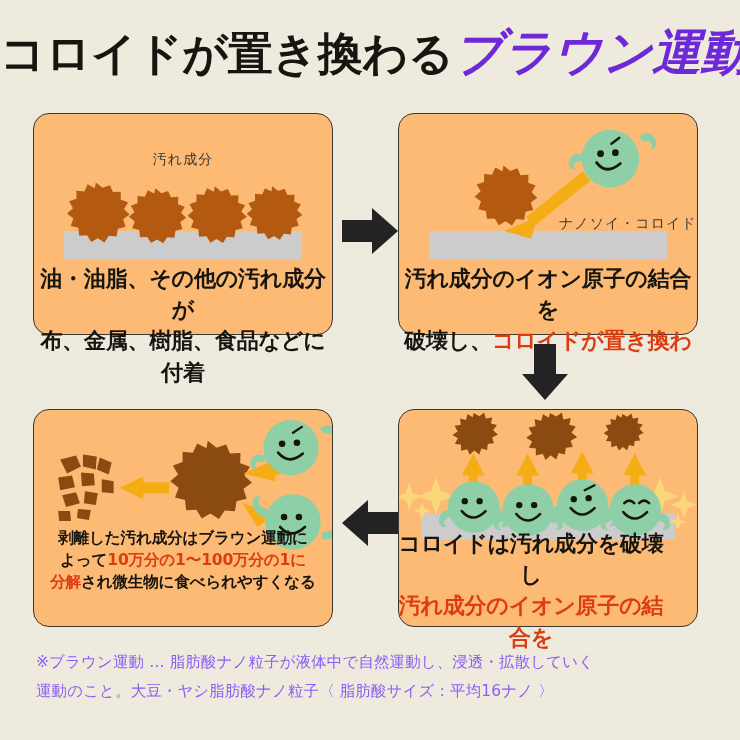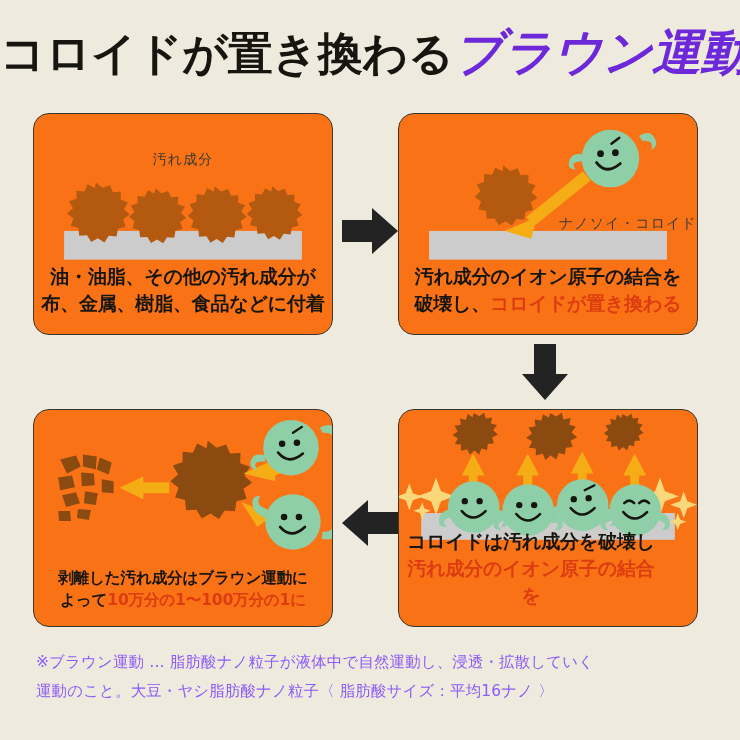--- a/index.html
+++ b/index.html
@@ -18,46 +18,46 @@
     font-size:45px;line-height:1.0;
     font-weight:bold;letter-spacing:-0.5px;
     color:#17150f;white-space:nowrap;
   }
   .title .accent{color:#6d28d9;font-size:49px;font-style:italic;}
   .title .bang{color:#dd3c10;font-size:49px;font-style:italic;}
 
   
   .panel{
     position:absolute;
-    background:#f97316;
+    background:#fdba74;
     border:1.6px solid #3b3833;
     border-radius:16px;
     box-sizing:border-box;
     overflow:hidden;
   }
   #panel1{left:33px;top:113px;width:300px;height:222px;}
   #panel2{left:398px;top:113px;width:300px;height:222px;padding-left:15px;}
   #panel3{left:398px;top:409px;width:300px;height:218px;}
   #panel4{left:33px;top:409px;width:300px;height:218px;}
 
   .scene{position:absolute;left:0;top:0;width:100%;height:100%;}
 
   
   .caption{
     position:absolute;left:0;width:100%;
     text-align:center;
-    font-size:19px;line-height:1.42;
+    font-size:22px;line-height:1.42;
     font-weight:bold;color:#17150f;
     letter-spacing:-0.2px;
   }
   .caption .r{color:#dd3c10;}
   #cap1{top:263px;}
   #cap2{top:263px;}
   #cap3{top:528px;}
-  #cap4{top:528px;font-size:15.6px;line-height:1.40;margin-top:40px;}
+  #cap4{top:528px;font-size:15.6px;line-height:1.40;}
 
   
   .smalllabel{
     position:absolute;
     font-size:14px;color:#3b3833;
     letter-spacing:1px;white-space:nowrap;
     font-weight:normal;
   }
 
   
@@ -287,20 +287,21 @@
         <circle cx="261" cy="113" r="28" fill="#8ecfa8"></circle>
         <circle cx="252" cy="108" r="3.3" fill="#17150f"></circle>
           <circle cx="267" cy="108" r="3.3" fill="#17150f"></circle>
         <path d="M248,118 q11,13 25,0" stroke="#17150f" stroke-width="2.7" fill="none" stroke-linecap="round"></path>
       </g>
     </svg>
   </div>
   <div class="caption" id="cap4" style="left:33px;width:300px;">
       <div><span>剥離した汚れ成分はブラウン運動に</span></div>
       <div><span>よって</span><span class="r">10万分の1〜100万分の1に</span></div>
+      <div><span class="r">分解</span><span>され微生物に食べられやすくなる</span></div>
     </div>
 
   <svg class="conn" style="left:340px;top:204px;width:62px;height:54px;" viewBox="0 0 62 54">
     <path d="M2,16 L32,16 L32,4 L58,27 L32,50 L32,38 L2,38 Z" fill="#232323"></path>
   </svg>
 
   <svg class="conn" style="left:518px;top:342px;width:54px;height:62px;" viewBox="0 0 54 62">
     <path d="M16,2 L38,2 L38,32 L50,32 L27,58 L4,32 L16,32 Z" fill="#232323"></path>
   </svg>
 

